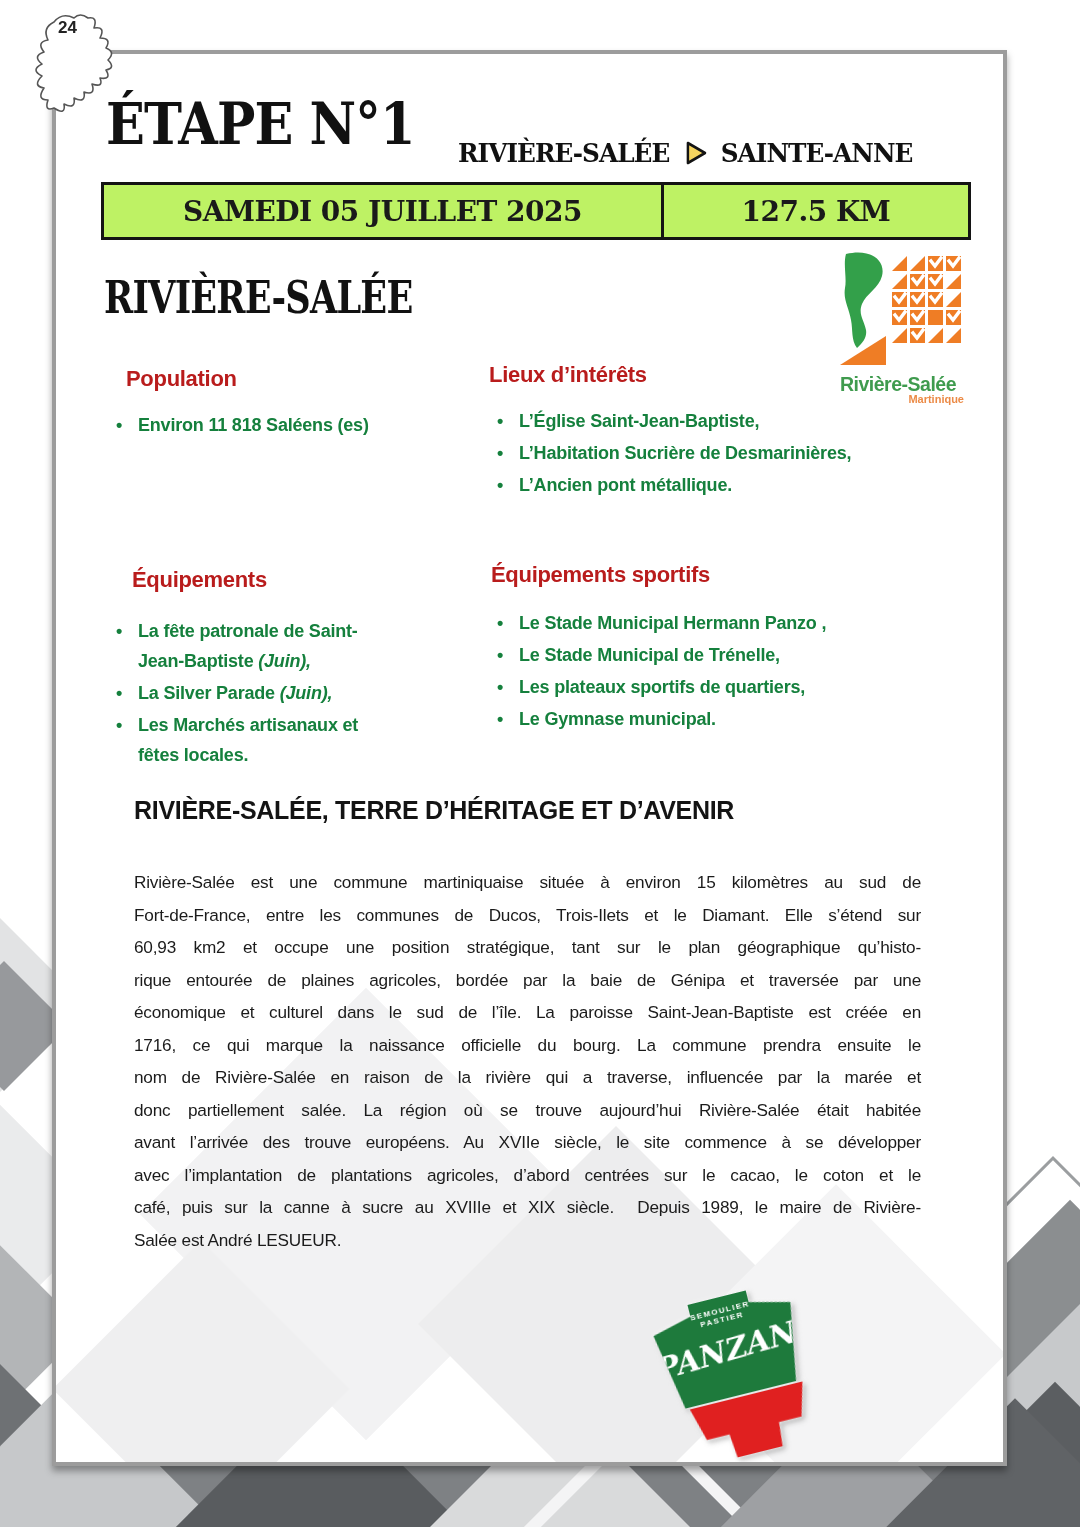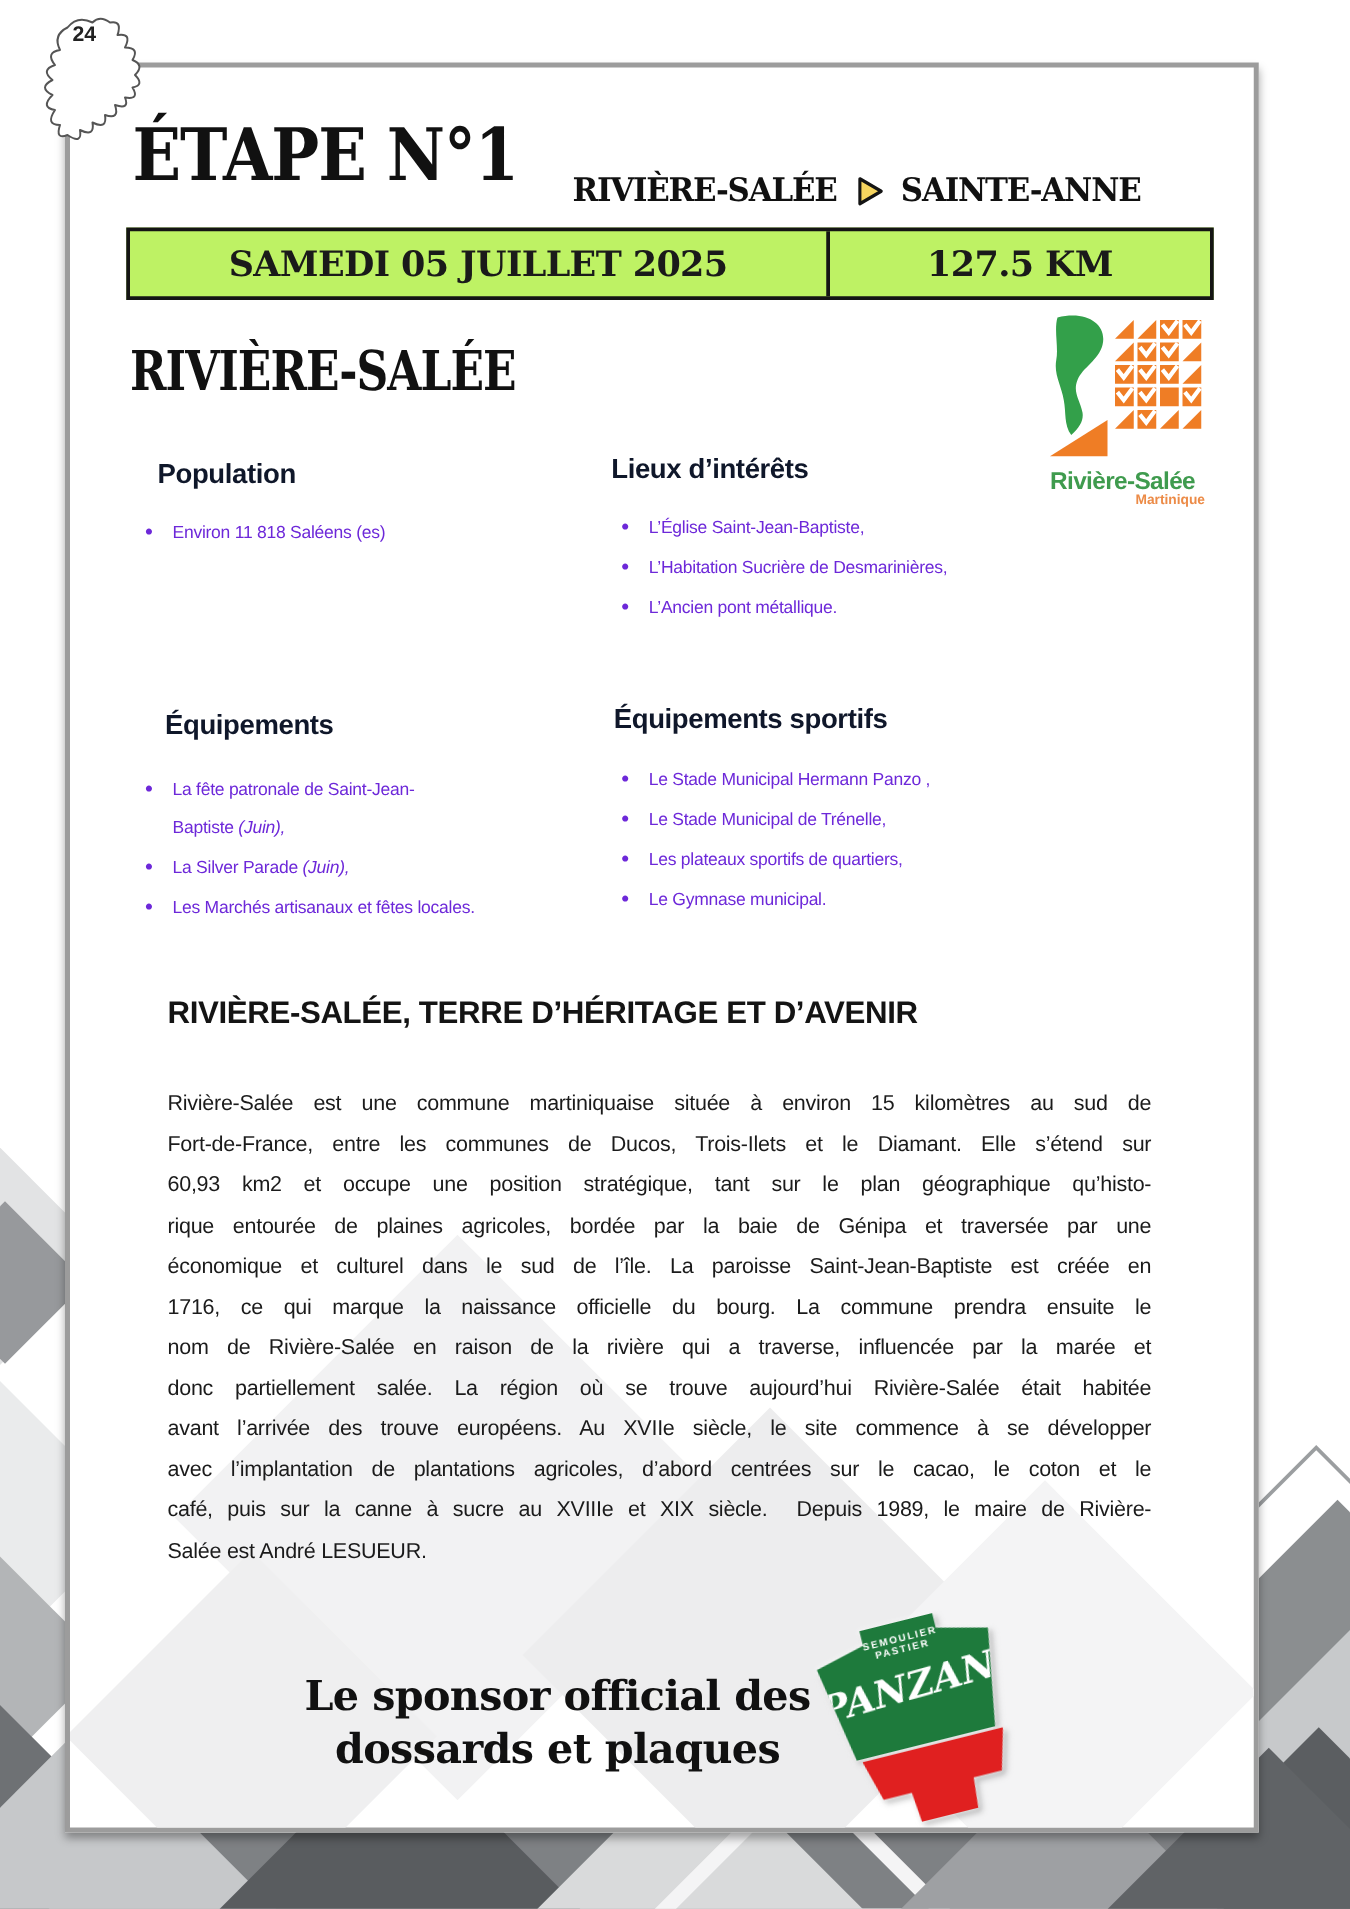--- a/index.html
+++ b/index.html
@@ -43,22 +43,22 @@
   
   .city-title{
     position:absolute;left:48px;top:218px;
     font-family:"DejaVu Serif",serif;font-weight:700;font-size:44px;color:#111;
     transform:scaleX(.8);transform-origin:left;white-space:nowrap;letter-spacing:-1px;
   }
   .logo{position:absolute;left:784px;top:198px;width:124px;}
   .logo-word{font-weight:700;font-size:19.5px;color:#3F9B4E;letter-spacing:-.5px;white-space:nowrap;margin-top:2px;}
   .logo-region{font-size:11px;color:#EC8B47;text-align:right;margin-top:-3px;font-weight:700;}
   
-  .h-sec{position:absolute;font-weight:700;font-size:22px;color:#0f172a;letter-spacing:-.3px;white-space:nowrap;}
-  ul.blist{position:absolute;margin:0;padding:0;list-style:none;font-size:14px;letter-spacing:-.2px;color:#6d28d9;}
+  .h-sec{position:absolute;font-weight:700;font-size:22px;color:#b91c1c;letter-spacing:-.3px;white-space:nowrap;}
+  ul.blist{position:absolute;margin:0;padding:0;list-style:none;font-size:18px;letter-spacing:-.2px;color:#15803d;font-weight:bold;}
   ul.blist li{position:relative;padding-left:26px;}
   ul.blist li::before{content:"•";position:absolute;left:4px;font-size:18px;}
   ul.sp8 li{margin-bottom:9px;line-height:23px;}
   ul.ev li{line-height:30px;margin-bottom:2px;}
   
   .art-title{position:absolute;left:78px;top:742px;font-weight:700;font-size:25px;
     letter-spacing:-.3px;white-space:nowrap;color:#141414;}
   .para{position:absolute;left:78px;top:812px;width:787px;font-size:17.2px;letter-spacing:-.2px;color:#1b1b1b;}
   .pline{line-height:32.5px;text-align:justify;text-align-last:justify;}
   .pline.last{text-align-last:left;}
@@ -218,24 +218,20 @@
       <div class="pline">économique et culturel dans le sud de l’île. La paroisse Saint-Jean-Baptiste est créée en</div>
       <div class="pline">1716, ce qui marque la naissance officielle du bourg. La commune prendra ensuite le</div>
       <div class="pline">nom de Rivière-Salée en raison de la rivière qui a traverse, influencée par la marée et</div>
       <div class="pline">donc partiellement salée. La région où se trouve aujourd’hui Rivière-Salée était habitée</div>
       <div class="pline">avant l’arrivée des trouve européens. Au XVIIe siècle, le site commence à se développer</div>
       <div class="pline">avec l’implantation de plantations agricoles, d’abord centrées sur le cacao, le coton et le</div>
       <div class="pline">café, puis sur la canne à sucre au XVIIIe et XIX siècle.&nbsp; Depuis 1989, le maire de Rivière-</div>
       <div class="pline last">Salée est André LESUEUR.</div>
     </div>
 
-    <div class="sponsor-text">
-      <div>Le sponsor official des</div>
-      <div>dossards et plaques</div>
-    </div>
 
     <div class="panzani">
       <div class="pz-green">
         <div class="pz-small">
           <div>SEMOULIER</div>
           <div>PASTIER</div>
         </div>
         <div class="pz-name">PANZANI</div>
       </div>
       <div class="pz-red"></div>

